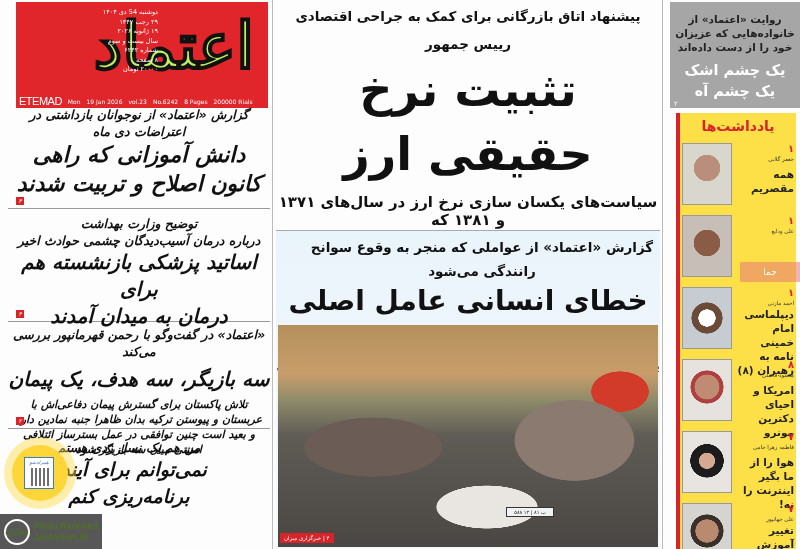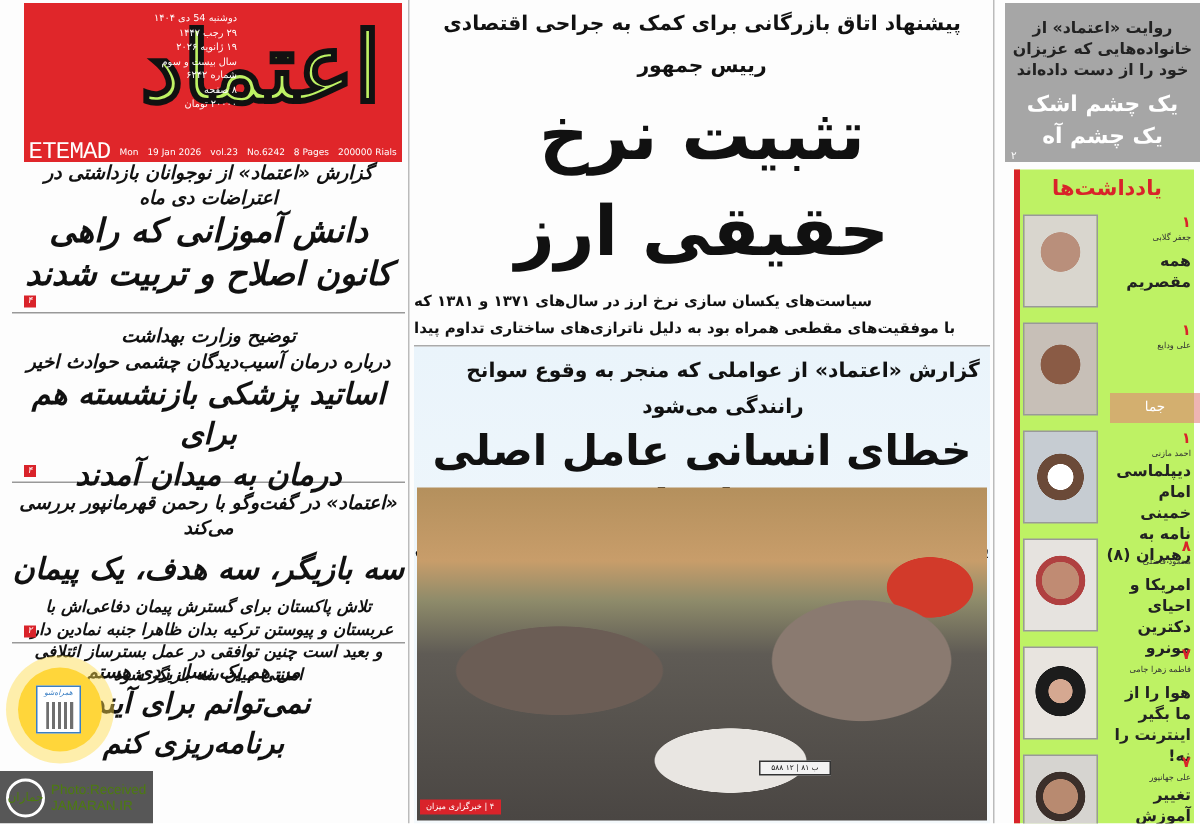--- a/index.html
+++ b/index.html
@@ -6,21 +6,21 @@
   html, body { width: 800px; height: 549px; overflow: hidden; background: #fff; }
   body { font-family: "DejaVu Sans", sans-serif; color: #111; position: relative; direction: rtl; }
 
   .page { position: absolute; inset: 0; background: #fdfdfd; }
 
   
   .masthead { position: absolute; left: 16px; top: 2px; width: 252px; height: 106px; background: #e0262a; overflow: hidden; }
   .logo { position: absolute; right: 14px; top: 0; width: 150px; height: 92px; color: #bef264; font-family: "DejaVu Serif", serif; font-weight: bold; font-size: 64px; line-height: 88px; text-align: left; -webkit-text-stroke: 2px #111; letter-spacing: -2px; }
   .dateblock { position: absolute; left: 72px; top: 6px; width: 70px; font-size: 6.5px; line-height: 9.5px; color: #fff; text-align: right; }
   .masthead-bar { position: absolute; left: 0; bottom: 0; width: 100%; height: 14px; direction: ltr; display: flex; align-items: center; gap: 6px; padding-left: 3px; color: #fff; font-size: 6px; }
-  .etemad-latin { font-size: 16px; font-family: Liberation Mono, monospace; letter-spacing: -0.5px; }
+  .etemad-latin { font-size: 11px; font-family: Liberation Sans, sans-serif; letter-spacing: -0.5px; }
 
   
   .left-col { position: absolute; left: 8px; top: 102px; width: 262px; font-style: italic; }
   .story { position: relative; text-align: center; border-bottom: 1px solid #999; }
   .kicker { font-size: 12.5px; font-weight: bold; line-height: 17px; }
   .headline-xl { font-size: 22px; font-weight: bold; line-height: 29px; }
   .headline-l { font-size: 20px; font-weight: bold; line-height: 27px; }
   .body-b { font-size: 11px; font-weight: bold; line-height: 15px; padding: 0 4px; }
   .pg-badge { position: absolute; left: 8px; bottom: 3px; width: 8px; height: 8px; background: #d9232a; color: #fff; font-size: 6px; line-height: 8px; text-align: center; }
 
@@ -36,21 +36,21 @@
   .qr-inner { position: absolute; left: 6px; top: 10px; width: 18px; height: 18px; background: repeating-linear-gradient(90deg,#333 0 2px,#fff 2px 4px), #333; opacity: .7; }
   .qr-label { position: absolute; top: 1px; left: 0; width: 100%; text-align: center; font-size: 5px; color: #3a7fc4; }
   .watermark { position: absolute; left: 0; top: 514px; width: 102px; height: 35px; background: rgba(40,40,40,.78); direction: ltr; display: flex; align-items: center; gap: 4px; padding-left: 4px; color: #4d7c0f; }
   .wm-logo { width: 26px; height: 26px; border-radius: 50%; border: 2px solid #fff; display: flex; align-items: center; justify-content: center; font-size: 8px; }
   .wm-text { font-family: "Liberation Sans", sans-serif; font-size: 9px; line-height: 11px; }
 
   
   .center { position: absolute; left: 276px; top: 0; width: 384px; }
   .lead-kicker { font-size: 13.5px; font-weight: bold; text-align: center; line-height: 28px; margin-top: 2px; }
   .lead-head { font-size: 46px; font-weight: bold; text-align: center; line-height: 64px; letter-spacing: -1px; }
-  .lead-deck { font-size: 10px; font-weight: bold; text-align: left; line-height: 18px; margin-top: 7px; }
+  .lead-deck { font-size: 15px; font-weight: bold; text-align: center; line-height: 18px; margin-top: 7px; }
   .lead-body { display: flex; gap: 6px; margin-top: 8px; padding: 0 4px; height: 76px; border-bottom: 1px solid #aaa; }
   .lead-col { flex: 1; font-size: 6.2px; line-height: 10px; color: #333; text-align: justify; overflow: hidden; }
   .red { color: #d9232a; font-weight: bold; }
 
   .feature { position: absolute; top: 230px; left: 0; width: 384px; height: 319px; background: linear-gradient(#eaf4fb, #f4f9fc); border-top: 1px solid #aaa; }
   .f-kicker { font-size: 13.5px; font-weight: bold; text-align: center; line-height: 24px; margin-top: 4px; padding-left: 28px; }
   .f-head { font-size: 28px; font-weight: bold; text-align: center; line-height: 36px; letter-spacing: -0.5px; }
   .f-deck { font-size: 12.5px; font-weight: bold; text-align: center; line-height: 18px; margin-top: 2px; }
   .photo { position: absolute; left: 2px; top: 94px; width: 380px; height: 222px; overflow: hidden;
     background:
@@ -62,21 +62,21 @@
   .photo-plate { position: absolute; left: 228px; top: 182px; width: 48px; height: 10px; background: #f2f2f2; border: 1px solid #333; font-size: 5px; color: #111; text-align: center; line-height: 8px; direction: ltr; }
   .photo-credit { position: absolute; left: 2px; bottom: 4px; height: 10px; background: #d9232a; color: #fff; font-size: 5.5px; line-height: 10px; padding: 0 4px; }
 
   
   .right { position: absolute; left: 664px; top: 0; width: 136px; height: 549px; }
   .teaser { position: absolute; left: 6px; top: 2px; width: 130px; height: 106px; background: #a6a6a6; text-align: center; }
   .teaser-kicker { font-size: 10.5px; font-weight: bold; line-height: 14px; margin-top: 10px; color: #222; }
   .teaser-head { font-size: 14.5px; font-weight: bold; line-height: 21px; color: #fff; margin-top: 6px; }
   .teaser-num { position: absolute; left: 4px; bottom: 0; font-size: 7px; color: #fff; }
 
-  .notes { position: absolute; left: 12px; top: 113px; width: 120px; height: 436px; background: #bef264; border-left: 4px solid #d9232a; }
+  .notes { position: absolute; left: 12px; top: 113px; width: 120px; height: 436px; background: #fde047; border-left: 4px solid #d9232a; }
   .notes-title { font-size: 14px; font-weight: bold; color: #d9232a; text-align: center; line-height: 26px; }
   .note { position: relative; height: 72px; display: flex; flex-direction: row; gap: 4px; padding: 4px 2px 0 2px; }
   .note .photo-box { width: 50px; height: 62px; flex: 0 0 50px; border: 1px solid #999; }
   .note .txt { flex: 1; text-align: right; }
   .note .num { font-size: 10px; color: #d9232a; font-weight: bold; line-height: 12px; }
   .note .author { font-size: 5.5px; color: #333; line-height: 8px; }
   .note .title { font-size: 10.5px; font-weight: bold; line-height: 14px; color: #222; margin-top: 4px; }
   .ph1 { background: radial-gradient(circle at 50% 40%, #b98f7b 0 30%, #d9d6ce 31%); }
   .ph2 { background: radial-gradient(circle at 50% 45%, #8a5b45 0 32%, #c7bfb7 33%); }
   .ph3 { background: radial-gradient(circle at 50% 50%, #fff 0 22%, #6b4a38 23% 40%, #c6ccd2 41%); }

